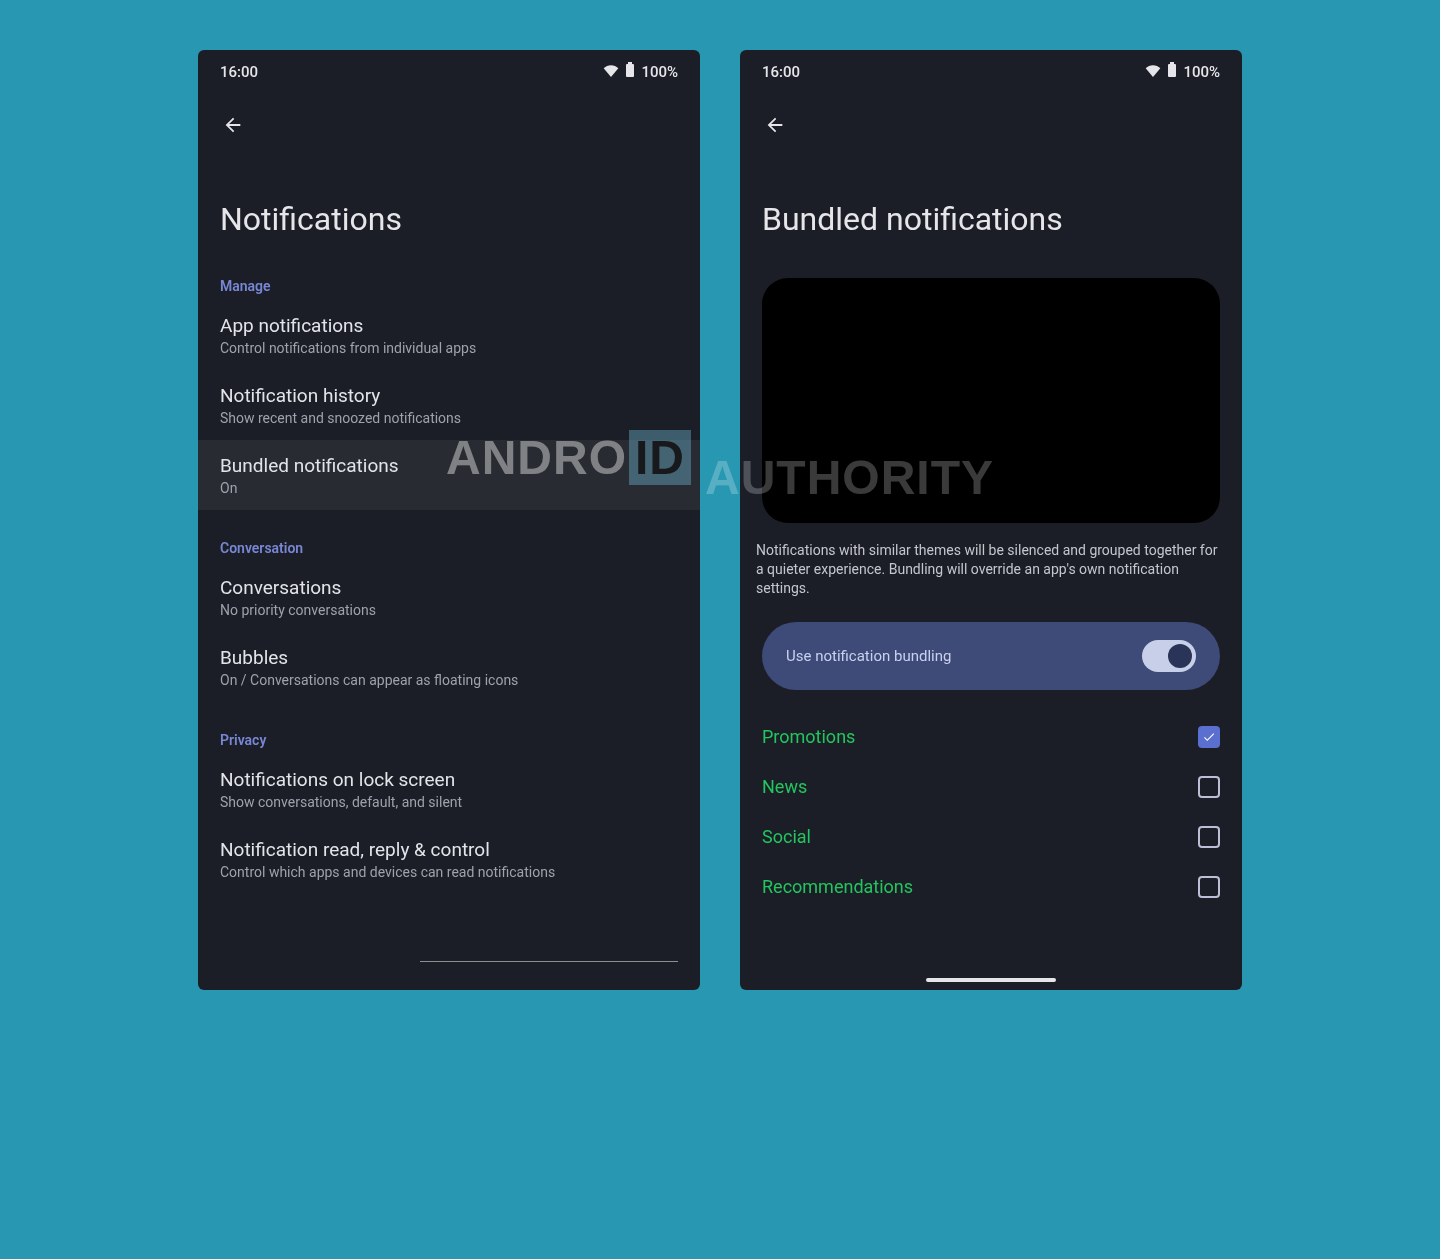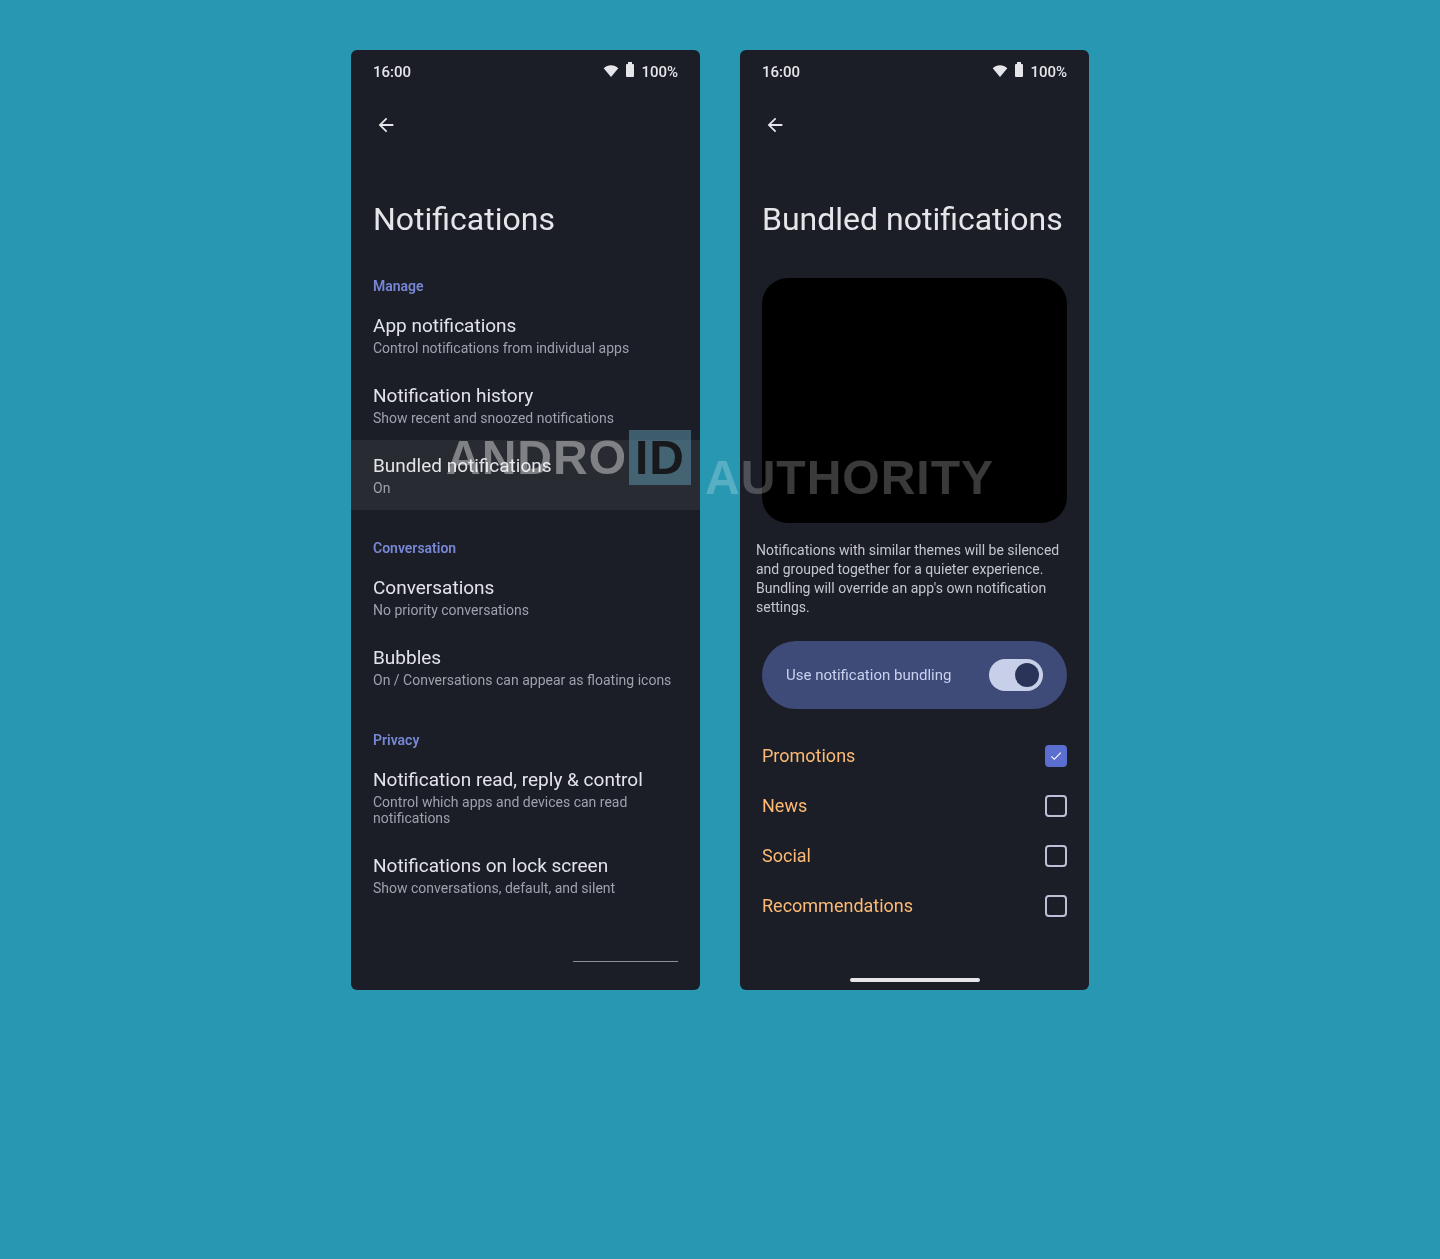--- a/index.html
+++ b/index.html
@@ -11,21 +11,21 @@
     justify-content: center;
     align-items: flex-start;
     padding: 50px 0;
     position: relative;
   }
   .phones {
     display: flex;
     gap: 40px;
   }
   .phone {
-    width: 349px;
+    width: 502px;
     height: 940px;
     background: #1b1e26;
     border-radius: 6px;
     color: #e6e6ea;
     overflow: hidden;
     position: relative;
     display: flex;
     flex-direction: column;
   }
   .status-bar {
@@ -121,21 +121,21 @@
     position: absolute;
     top: 4px; right: 4px;
   }
   .check-row {
     padding: 14px 22px;
     display: flex;
     align-items: center;
     justify-content: space-between;
     cursor: pointer;
   }
-  .check-row .c-label { font-size: 18px; color: #fdba74; }
+  .check-row .c-label { font-size: 18px; color: #22c55e; }
   .checkbox {
     width: 22px; height: 22px;
     border: 2px solid #bcbfd6;
     border-radius: 4px;
     display: inline-flex;
     align-items: center;
     justify-content: center;
   }
   .checkbox.checked {
     background: #5a6fd0;
@@ -250,26 +250,26 @@
         <div class="list-item">
           <div class="item-title">Conversations</div>
           <div class="item-sub">No priority conversations</div>
         </div>
         <div class="list-item">
           <div class="item-title">Bubbles</div>
           <div class="item-sub">On / Conversations can appear as floating icons</div>
         </div>
         <div class="section-header">Privacy</div>
         <div class="list-item">
+          <div class="item-title">Notifications on lock screen</div>
+          <div class="item-sub">Show conversations, default, and silent</div>
+        </div>
+        <div class="list-item">
           <div class="item-title">Notification read, reply &amp; control</div>
           <div class="item-sub">Control which apps and devices can read notifications</div>
-        </div>
-        <div class="list-item">
-          <div class="item-title">Notifications on lock screen</div>
-          <div class="item-sub">Show conversations, default, and silent</div>
         </div>
       </div>
     <div class="cutoff-line"></div>
   </div>
 
   <div class="phone">
     <div class="status-bar">
       <span>16:00</span>
       <span class="status-right">
         <span>

